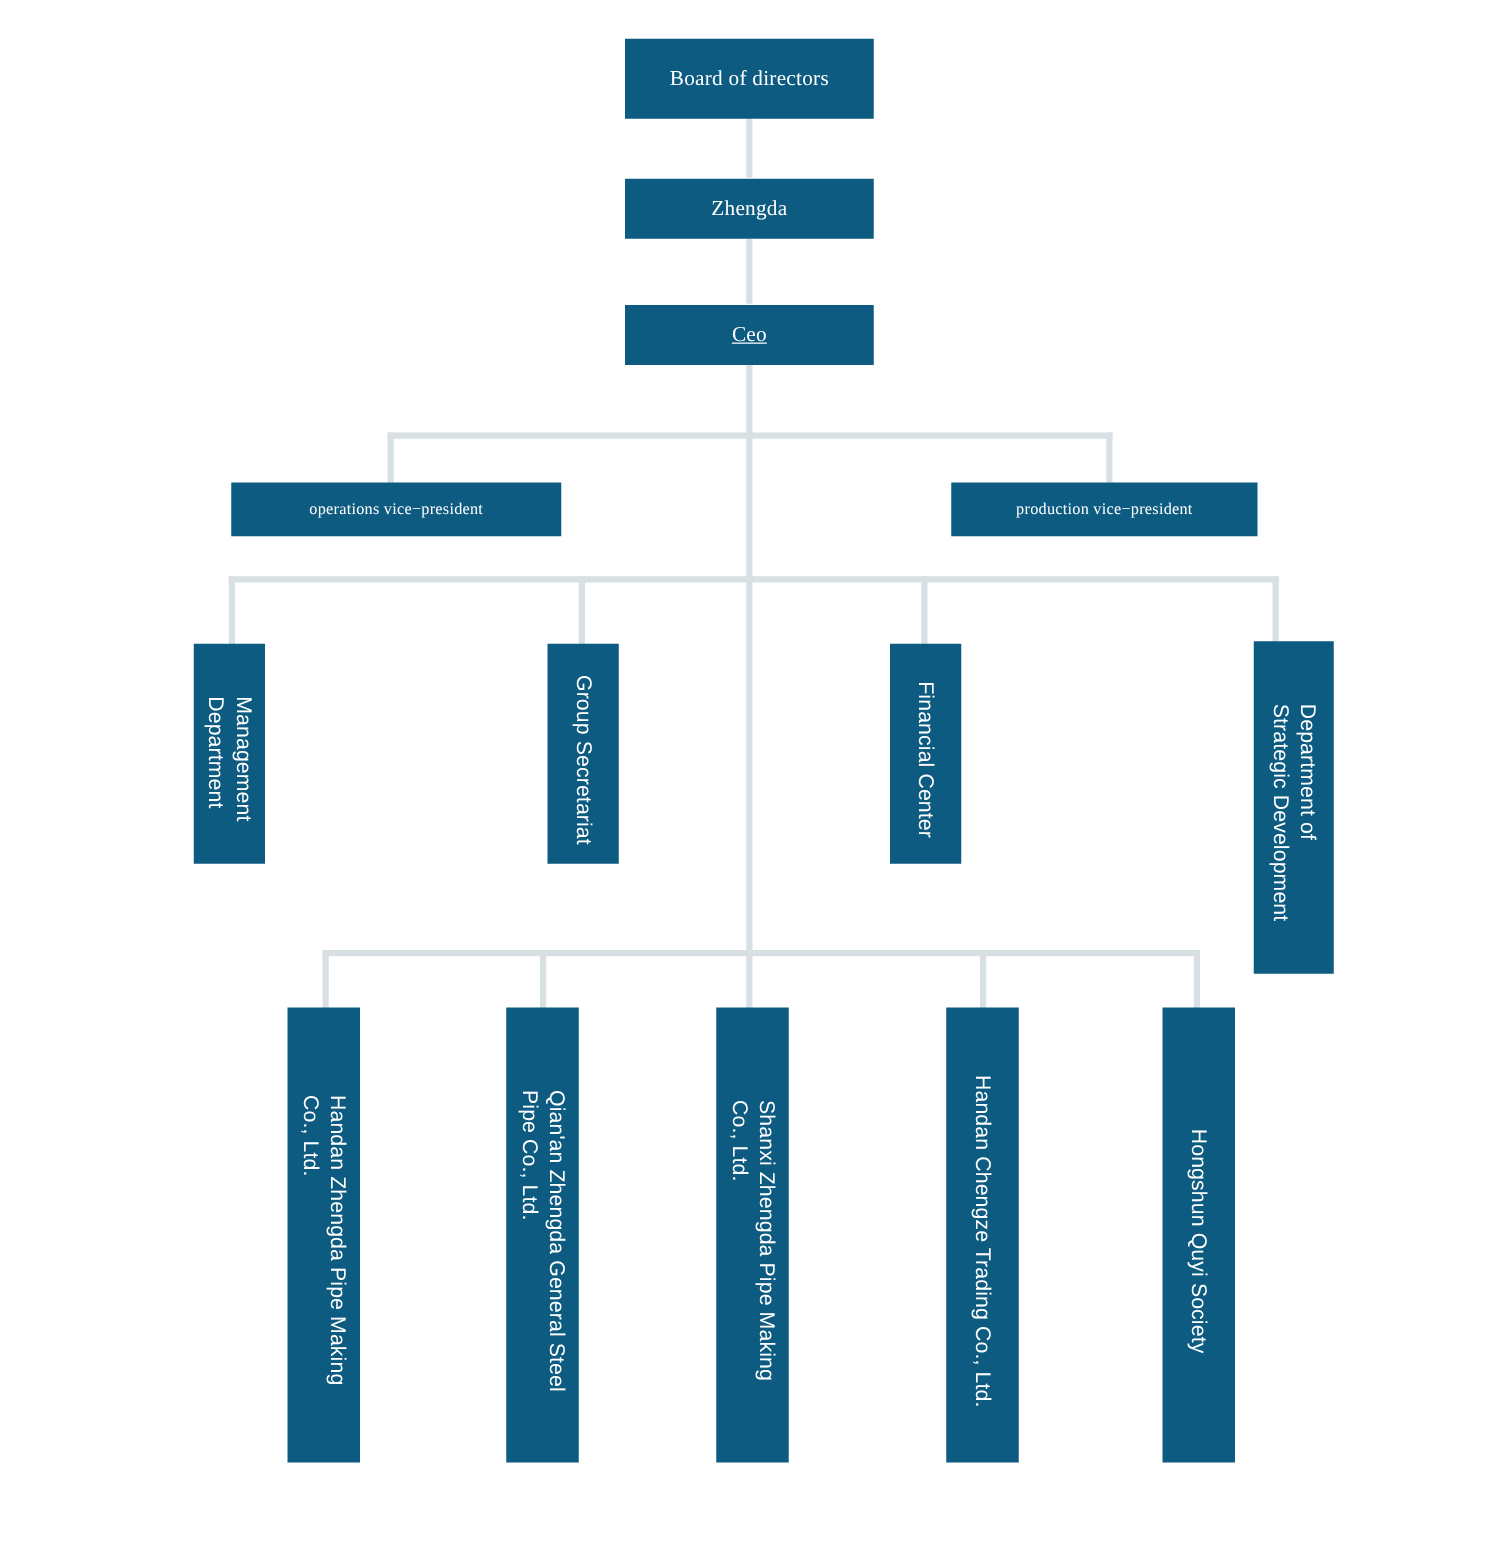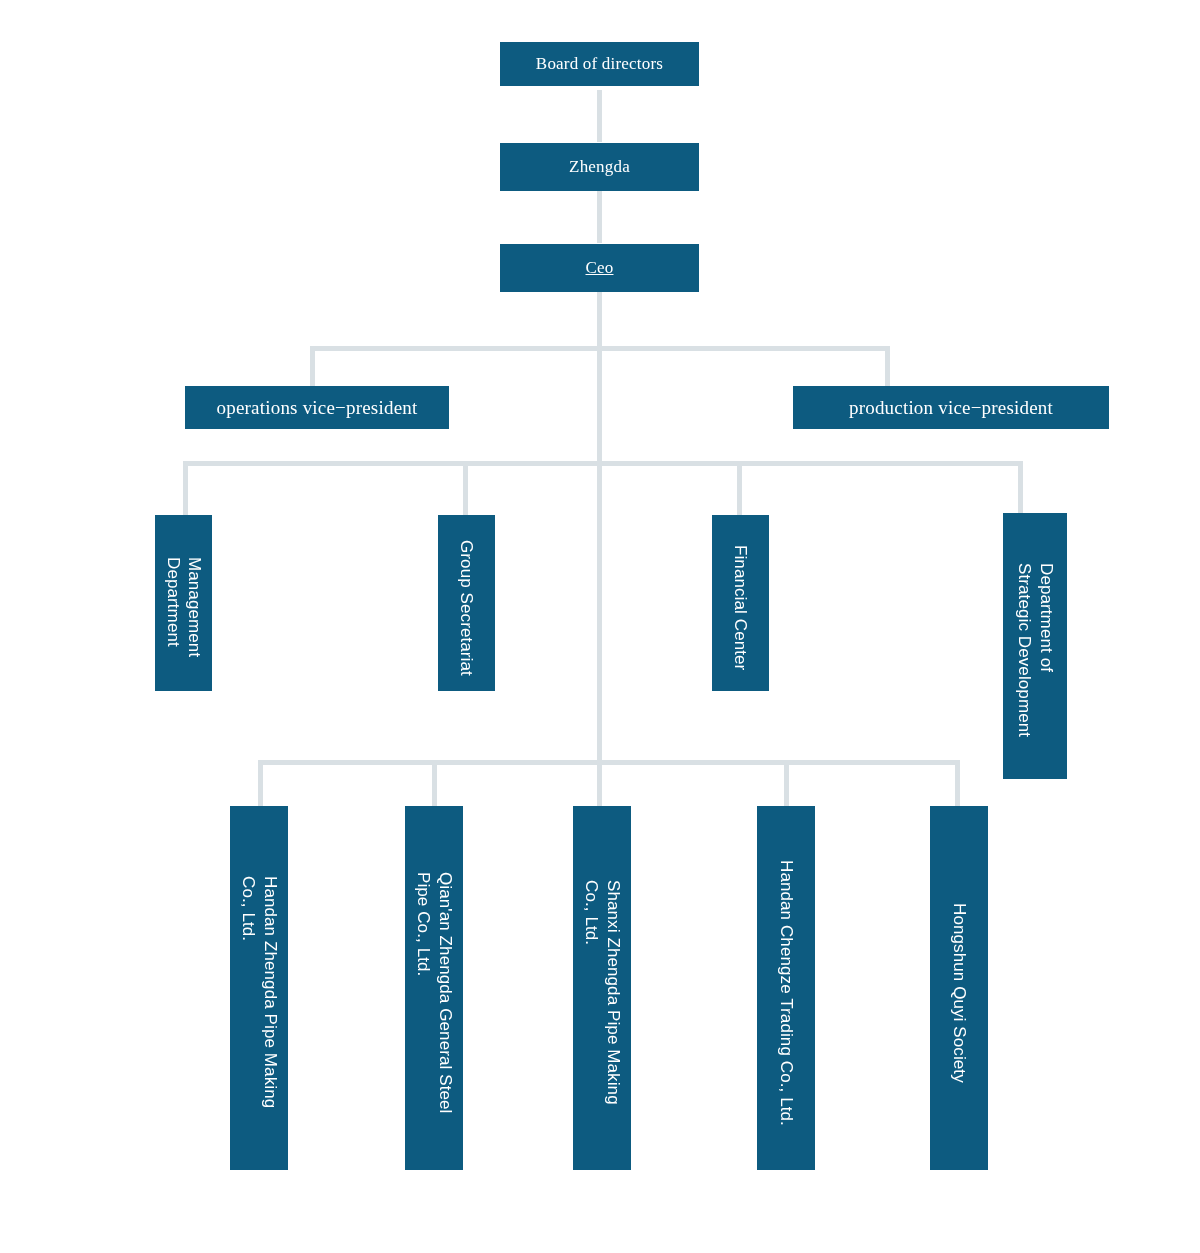--- a/index.html
+++ b/index.html
@@ -40,21 +40,21 @@
 
   
   .node.horiz {
     font-family: "Liberation Serif", serif;
     font-size: 17px;
     line-height: 1.25;
     letter-spacing: 0.2px;
     padding: 0 10px;
   }
   .node.horiz.small {
-    font-size: 19px;
+    font-size: 13px;
   }
 
   
   .node.vert {
     font-family: "Liberation Sans", sans-serif;
     padding: 0;
   }
   .node.vert .vtext {
     writing-mode: vertical-rl;
     text-orientation: mixed;
@@ -87,36 +87,36 @@
   <div class="line" style="left:463px; top:461px; width:5px; height:56px;"></div>
   <div class="line" style="left:737px; top:461px; width:5px; height:56px;"></div>
   <div class="line" style="left:1018px; top:461px; width:5px; height:54px;"></div>
 
   <div class="line" style="left:258px; top:760px; width:702px; height:5px;"></div>
   <div class="line" style="left:258px; top:760px; width:5px; height:48px;"></div>
   <div class="line" style="left:432px; top:760px; width:5px; height:48px;"></div>
   <div class="line" style="left:784px; top:760px; width:5px; height:48px;"></div>
   <div class="line" style="left:955px; top:760px; width:5px; height:48px;"></div>
 
-  <div class="node horiz" style="left:500px; top:42px; width:199px; height:44px;text-align:right;">
+  <div class="node horiz" style="left:500px; top:31px; width:199px; height:64px;text-align:right;">
     <span>Board of directors</span>
   </div>
 
   <div class="node horiz" style="left:500px; top:143px; width:199px; height:48px;">
     <span>Zhengda</span>
   </div>
 
   <div class="node horiz" style="left:500px; top:244px; width:199px; height:48px;text-decoration:underline;">
     <span>Ceo</span>
   </div>
 
   <div class="node horiz small" style="left:185px; top:386px; width:264px; height:43px;">
     <span>operations vice−president</span>
   </div>
-  <div class="node horiz small" style="left:761px; top:386px; width:316px; height:43px;margin-left:32px;">
+  <div class="node horiz small" style="left:761px; top:386px; width:245px; height:43px;">
     <span>production vice−president</span>
   </div>
 
   <div class="node vert" style="left:155px; top:515px; width:57px; height:176px;">
     <span class="vtext">Management
 Department</span>
   </div>
   <div class="node vert" style="left:438px; top:515px; width:57px; height:176px;">
     <span class="vtext">Group Secretariat</span>
   </div>

